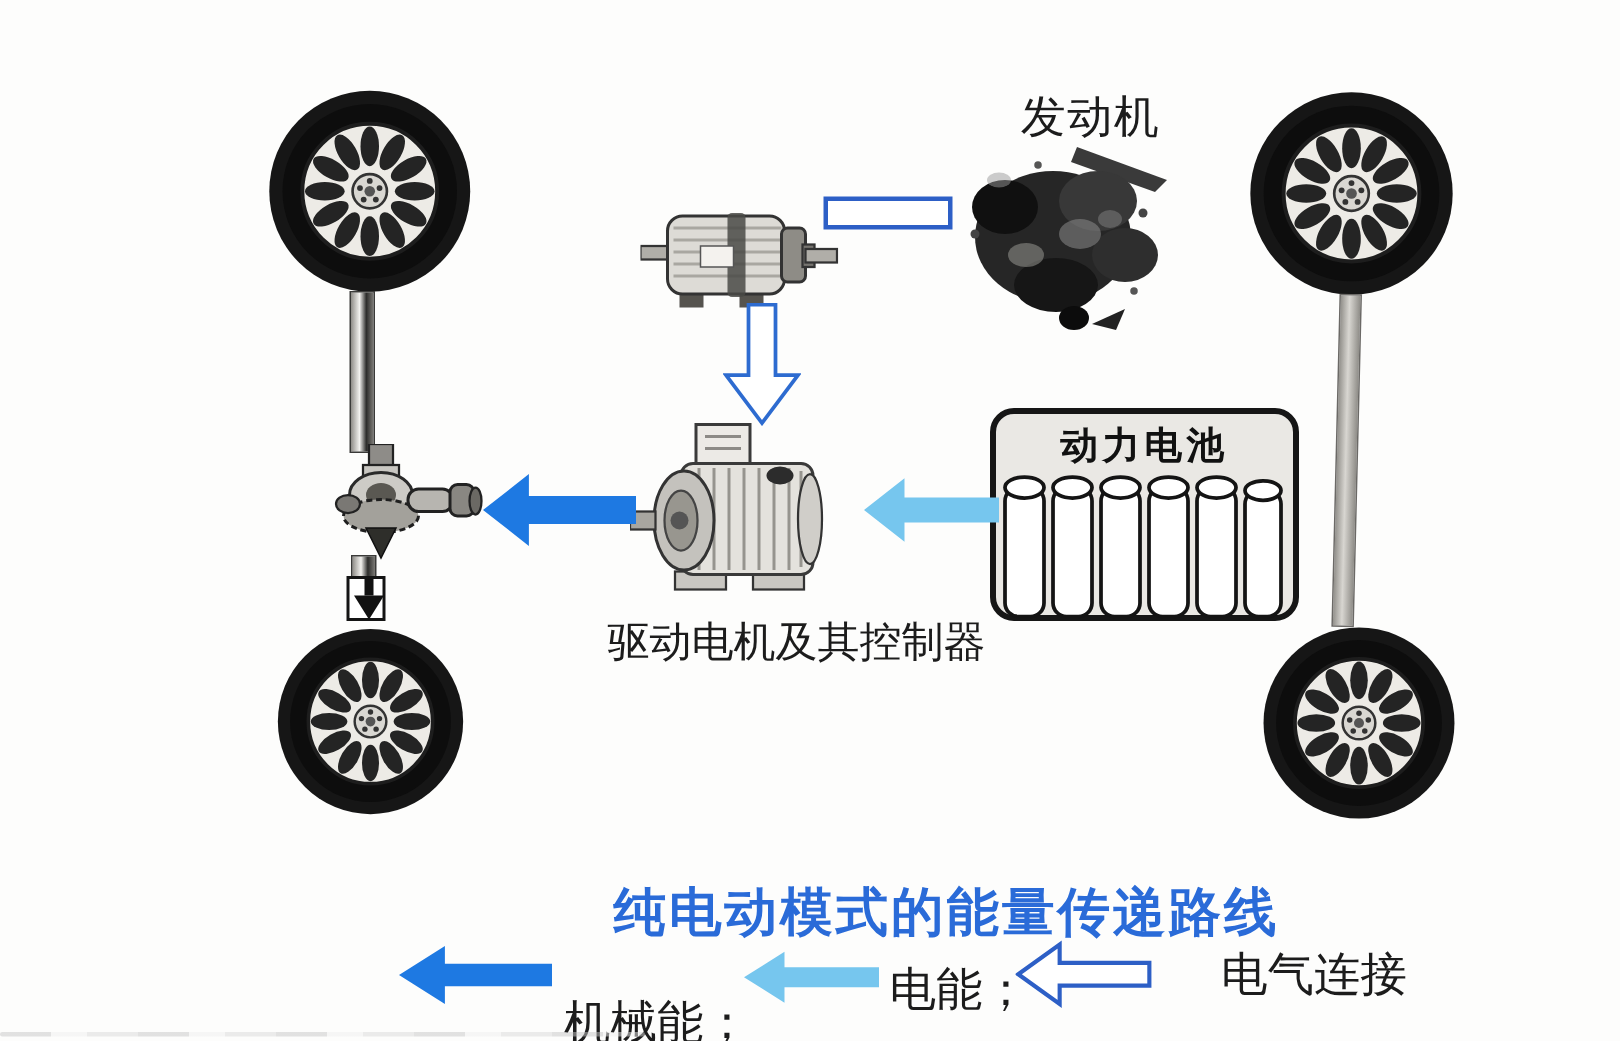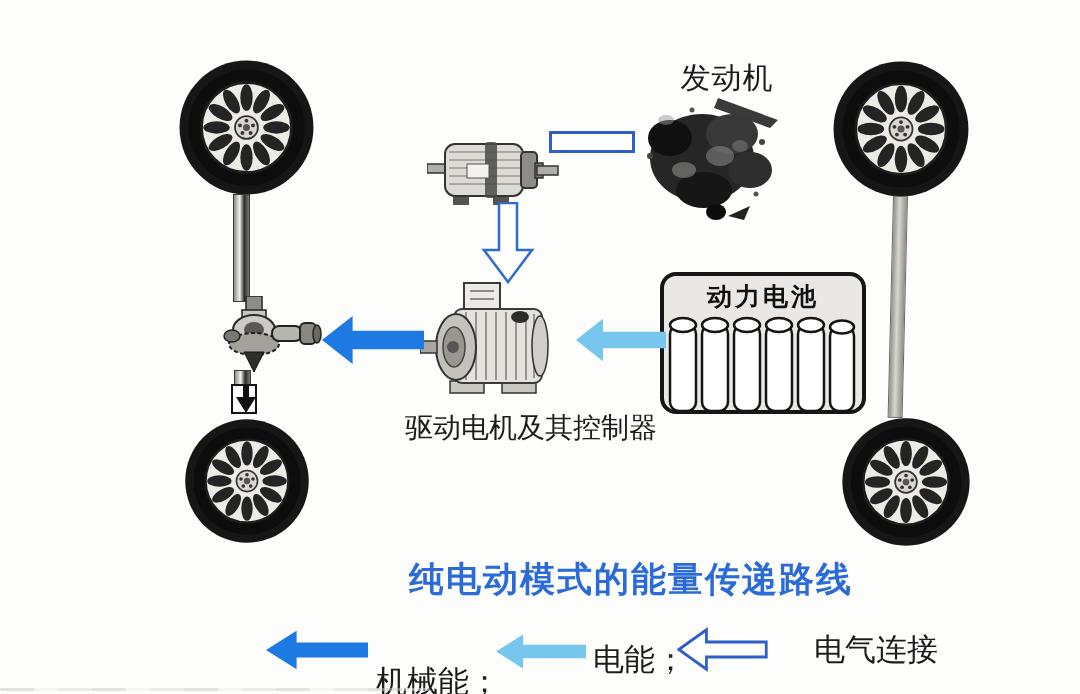--- a/index.html
+++ b/index.html
@@ -26,21 +26,21 @@
     border:4px solid #161616;border-radius:16px;background:#eae8e4;
     box-sizing:border-box;
   }
   #battery-label{
     font-size:25px;font-weight:bold;letter-spacing:3px;color:#111;
     text-align:center;margin-top:4px;
   }
   #cv-joint{background:#ffffff;border:2px solid #141414;box-sizing:border-box;}
   #title{
     font-size:35px;font-weight:bold;letter-spacing:2px;color:#2a6bd8;
-    text-align:center;white-space:nowrap;
+    text-align:center;white-space:nowrap;margin-top:29px;
   }
   .legend-text{font-size:31px;color:#1c1c1c;white-space:nowrap;}
   #scan-line{
     background:repeating-linear-gradient(90deg,#c6c6c6 0 34px,#efefef 34px 58px,#d9d9d9 58px 92px);
     opacity:.5;border-radius:2px;
   }
   svg{display:block;}
 </style>
 </head>
 <body>

